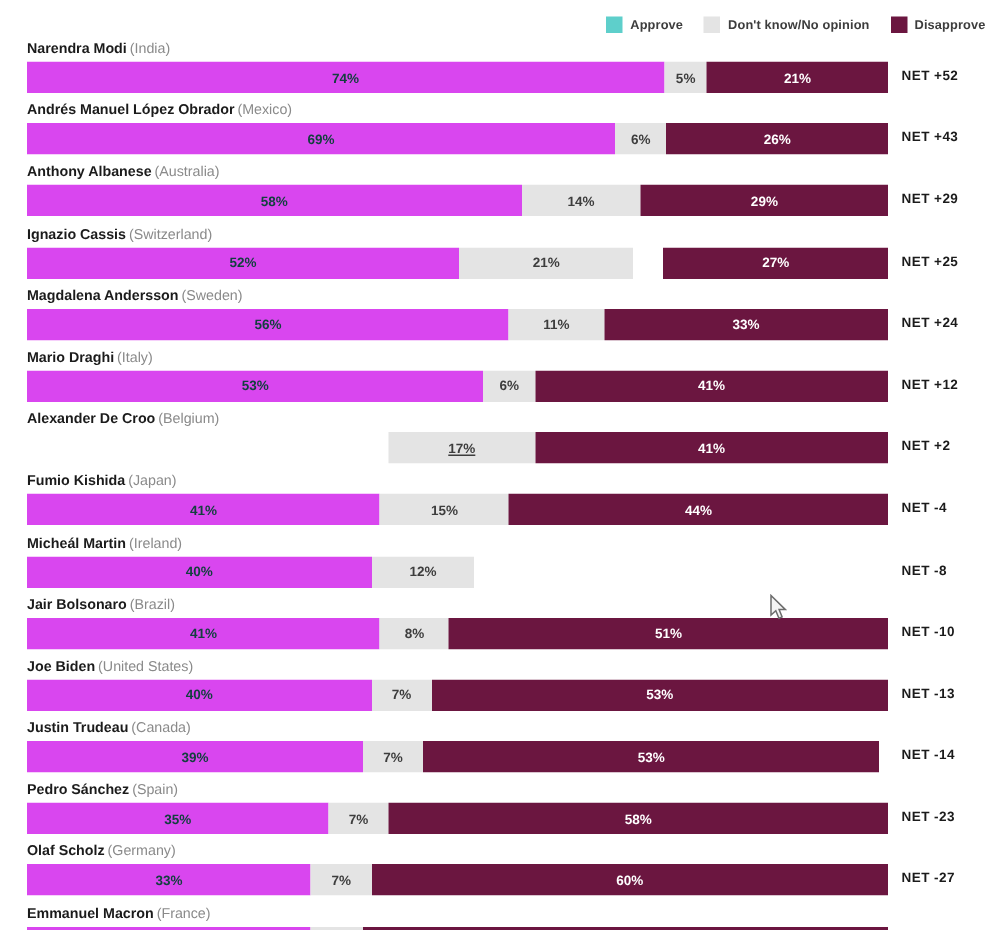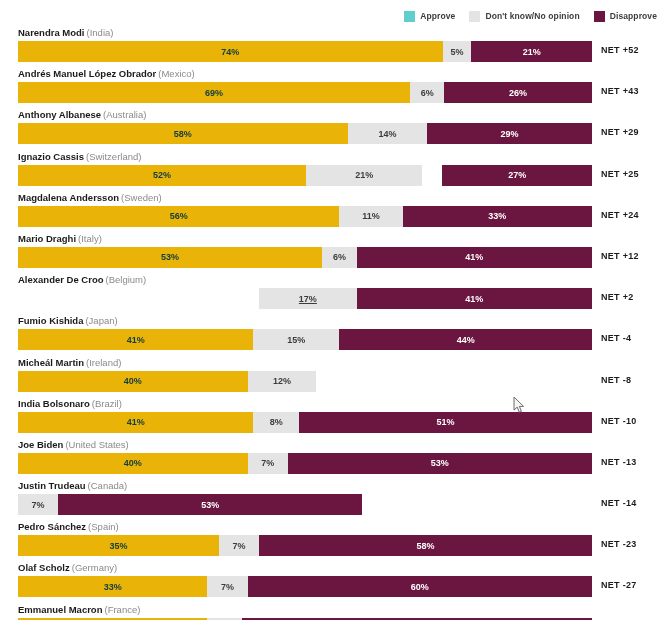--- a/index.html
+++ b/index.html
@@ -90,21 +90,21 @@
     display: flex;
     align-items: center;
     justify-content: center;
     font-size: 9px;
     font-weight: bold;
     box-sizing: border-box;
     overflow: hidden;
     white-space: nowrap;
   }
   .seg-approve {
-    background: #eab308;
+    background: #d946ef;
     color: #13403f;
   }
   .seg-dk {
     background: #e4e4e4;
     color: #3d3d3d;
   }
   .seg-disapprove {
     background: #6b1640;
     color: #ffffff;
   }
@@ -218,40 +218,41 @@
     </div>
     <div class="row">
       <div class="row-label"><span class="row-name">Micheál Martin</span><span class="row-country">(Ireland)</span></div>
       <div class="bar">
         <div class="seg seg-approve" style="width: 40%;">40%</div>
         <div class="seg seg-dk" style="width: 12%;">12%</div>
       </div>
       <div class="net">NET -8</div>
     </div>
     <div class="row">
-      <div class="row-label"><span class="row-name">India Bolsonaro</span><span class="row-country">(Brazil)</span></div>
+      <div class="row-label"><span class="row-name">Jair Bolsonaro</span><span class="row-country">(Brazil)</span></div>
       <div class="bar">
         <div class="seg seg-approve" style="width: 41%;">41%</div>
         <div class="seg seg-dk" style="width: 8%;">8%</div>
         <div class="seg seg-disapprove" style="width: 51%; text-align: center;">51%</div>
       </div>
       <div class="net">NET -10</div>
     </div>
     <div class="row">
       <div class="row-label"><span class="row-name">Joe Biden</span><span class="row-country">(United States)</span></div>
       <div class="bar">
         <div class="seg seg-approve" style="width: 40%;">40%</div>
         <div class="seg seg-dk" style="width: 7%;">7%</div>
         <div class="seg seg-disapprove" style="width: 53%;">53%</div>
       </div>
       <div class="net">NET -13</div>
     </div>
     <div class="row">
       <div class="row-label"><span class="row-name">Justin Trudeau</span><span class="row-country">(Canada)</span></div>
       <div class="bar">
+        <div class="seg seg-approve" style="width: 39%;">39%</div>
         <div class="seg seg-dk" style="width: 7%;">7%</div>
         <div class="seg seg-disapprove" style="width: 53%;">53%</div>
       </div>
       <div class="net">NET -14</div>
     </div>
     <div class="row">
       <div class="row-label"><span class="row-name">Pedro Sánchez</span><span class="row-country">(Spain)</span></div>
       <div class="bar">
         <div class="seg seg-approve" style="width: 35%;">35%</div>
         <div class="seg seg-dk" style="width: 7%;">7%</div>

